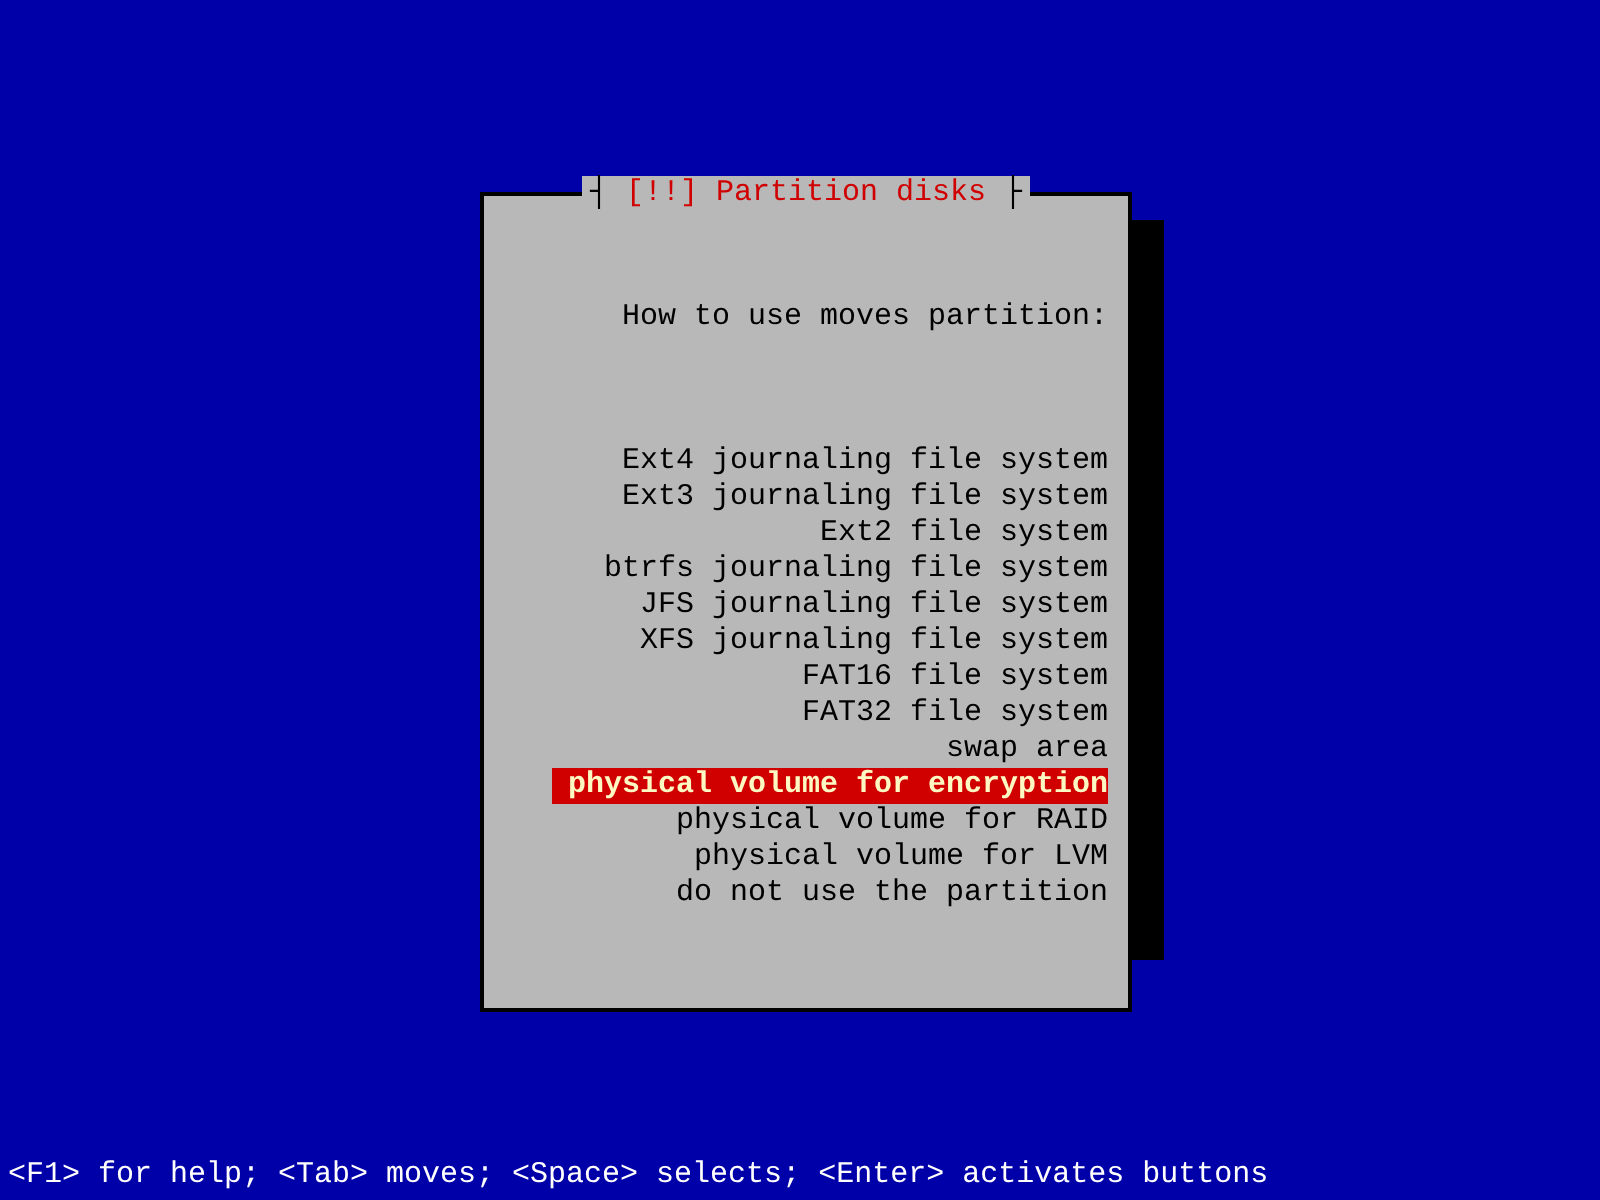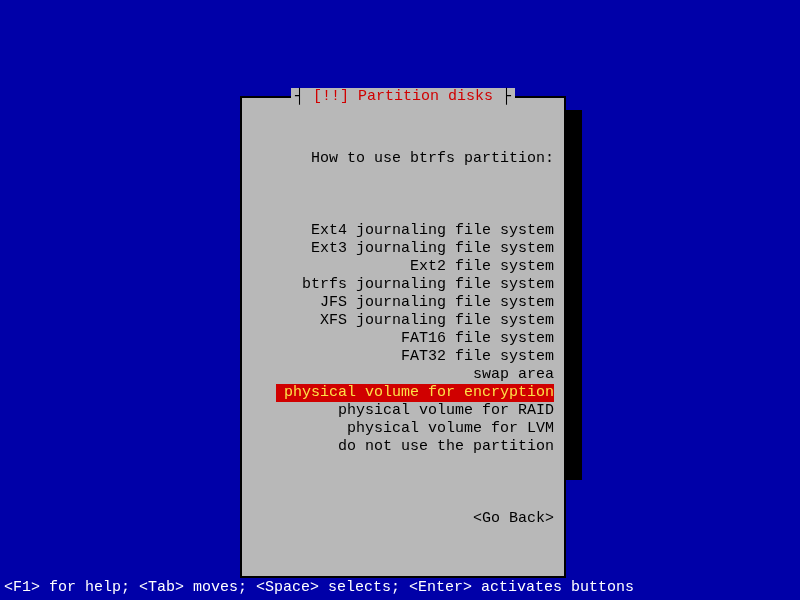--- a/index.html
+++ b/index.html
@@ -44,22 +44,23 @@
     .content {
       padding: 8px 10px 12px 10px;
       color: #000;
       line-height: 18px;
       white-space: pre;
     }
     .prompt { margin-bottom: 18px; }
     .option { padding-left: 8px; margin-left: 12px; }
     .option.selected {
       background: #d00000;
-      color: #fde047;
+      color: #fef9c3;
       display: inline-block;
+      font-weight: bold;
     }
     .option-row { height: 18px; }
     .go-back { margin-top:18px; padding-left: 32px; }
     .status {
       position: absolute;
       bottom: 4px;
       left: 4px;
       color: #fff;
     }
   </style>
@@ -68,19 +69,18 @@
 
 <div class="shadow"></div>
 
 <div class="dialog">
   <div class="title-row">
     <span class="title-wrap">
       <span class="title-dashes">┤ </span><span class="title-text">[!!] Partition disks</span><span class="title-dashes"> ├</span>
     </span>
   </div>
   <div class="content">
-    <div class="prompt">How to use btrfs partition:</div>
+    <div class="prompt">How to use moves partition:</div>
     <div id="options-list"><div class="option-row"> <span class="option">Ext4 journaling file system</span></div><div class="option-row"> <span class="option">Ext3 journaling file system</span></div><div class="option-row"> <span class="option">Ext2 file system</span></div><div class="option-row"> <span class="option">btrfs journaling file system</span></div><div class="option-row"> <span class="option">JFS journaling file system</span></div><div class="option-row"> <span class="option">XFS journaling file system</span></div><div class="option-row"> <span class="option">FAT16 file system</span></div><div class="option-row"> <span class="option">FAT32 file system</span></div><div class="option-row"> <span class="option">swap area</span></div><div class="option-row"> <span class="option selected">physical volume for encryption</span></div><div class="option-row"> <span class="option">physical volume for RAID</span></div><div class="option-row"> <span class="option">physical volume for LVM</span></div><div class="option-row"> <span class="option">do not use the partition</span></div></div>
-    <div class="go-back">&lt;Go Back&gt;</div>
   </div>
 </div>
 
 <div class="status">&lt;F1&gt; for help; &lt;Tab&gt; moves; &lt;Space&gt; selects; &lt;Enter&gt; activates buttons</div>
 
 </body></html>

